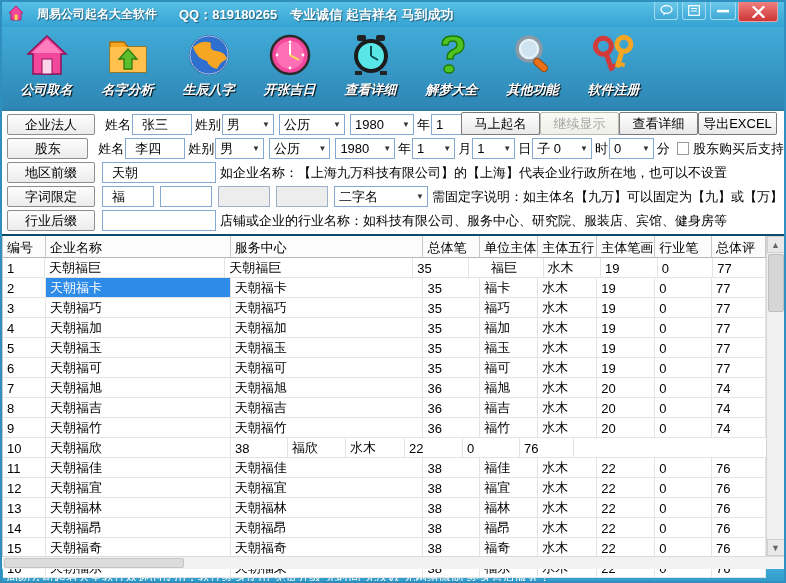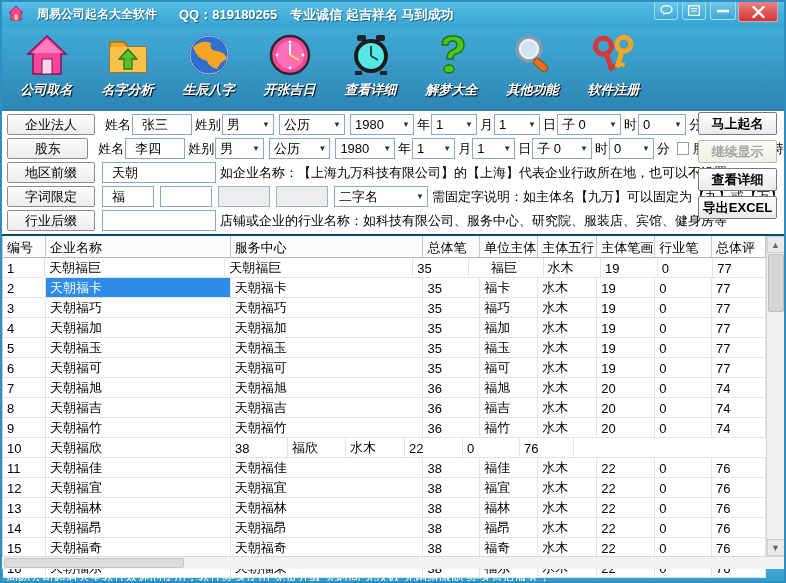--- a/index.html
+++ b/index.html
@@ -38,21 +38,21 @@
   .w-cal { width: 66px; }
   .w-year { width: 64px; }
   .w-md { width: 46px; }
   .w-hour { width: 64px; }
   .w-min { width: 48px; }
   .w-area { width: 114px; }
   .w-word { width: 52px; margin-right: 6px; }
   .w-two { width: 94px; }
   .hint { margin-left: 4px; }
   .cb { width: 13px; height: 13px; border: 1px solid #9a9a9a; background: #fff; display: inline-block; margin: 0 4px 0 6px; cursor: pointer; }
-  .action-col { position: absolute; top: 1px; right: 7px; display: flex; flex-direction: column; font-weight: bold; }
+  .action-col { position: absolute; top: 1px; right: 7px; display: flex; flex-direction: row; }
   .act-btn { width: 79px; height: 23px; margin-bottom: 5px; border: 1px solid #7a7a7a; border-radius: 2px; background: linear-gradient(#FFFFFF, #E9E9E9); font-family: inherit; font-size: 13px; cursor: pointer; display: flex; align-items: center; justify-content: center; }
   .act-btn.disabled { color: #A6A6A6; border-color: #B9BDAE; background: linear-gradient(#FBFBF6, #F0F0E8); cursor: default; }
 
   
   .gridarea { position: relative; height: 322px; border-top: 2px solid #0c4a6e; flex: 0 0 auto; display: flex; }
   .grid { width: 764px; display: flex; flex-direction: column; border-left: 1px solid #C9C9C9; }
   .g-header { height: 22px; display: flex; flex: 0 0 auto; background: #FCFCFC; border-bottom: 1px solid #B9B9B9; }
   .h-cell { border-right: 1px solid #C9C9C9; padding: 3px 0 0 4px; font-size: 13px; color: #000; overflow: hidden; cursor: pointer; }
   .g-body { flex: 1; display: flex; flex-direction: column; }
   .g-row { flex: 1; display: flex; border-bottom: 1px solid #E4E4E4; cursor: pointer; background: #fff; }

